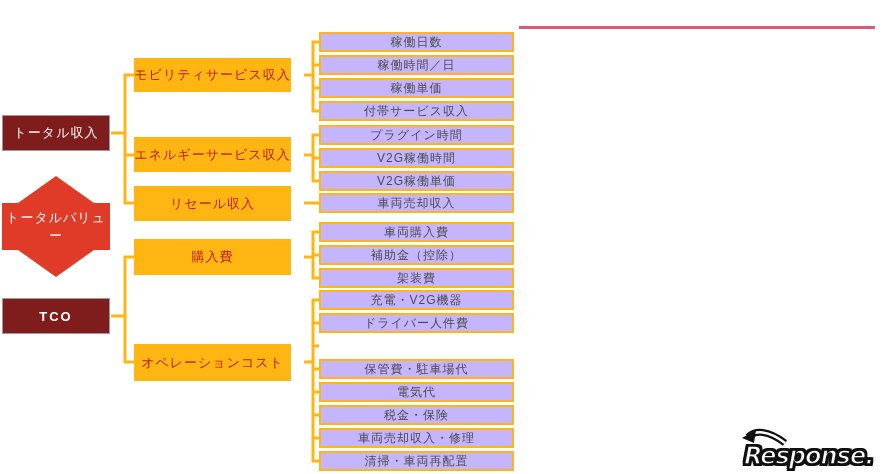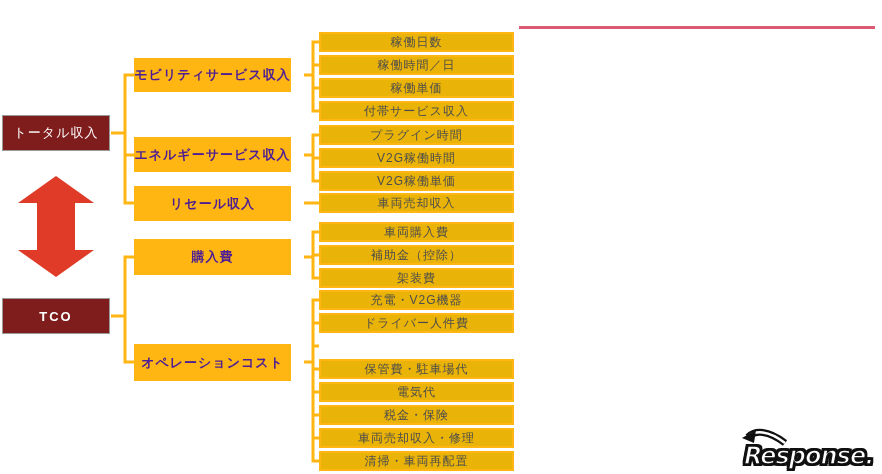--- a/index.html
+++ b/index.html
@@ -5,22 +5,22 @@
   html,body{margin:0;padding:0;background:#fff;}
   .stage{
     position:relative;width:882px;height:474px;background:#ffffff;overflow:hidden;
     font-family:"Liberation Sans","DejaVu Sans",sans-serif;
   }
   .stage svg.connectors{position:absolute;left:0;top:0;width:882px;height:474px;}
   .box{position:absolute;box-sizing:border-box;display:flex;align-items:center;justify-content:center;text-align:center;}
   .gray-box{left:2px;width:108px;height:36px;background:#7f1d1d;border:1px solid #9a9a9a;color:#ffffff;font-size:13px;letter-spacing:1px;}
   .red-box{left:2px;top:203px;width:108px;height:47px;background:#e03b28;color:#ffffff;font-size:13px;letter-spacing:1px;}
   .tco{font-weight:bold;letter-spacing:2px;}
-  .parent{left:134px;width:157px;background:#ffb612;color:#4c1d95;font-size:13px;letter-spacing:1px;font-weight:bold;}
-  .leaf{left:319px;width:195px;height:20px;background:#eab308;border:2px solid #ffb612;color:#4d4d4d;font-size:12px;letter-spacing:1px;}
+  .parent{left:134px;width:157px;background:#ffb612;color:#b91c1c;font-size:13px;letter-spacing:1px;}
+  .leaf{left:319px;width:195px;height:20px;background:#c4b5fd;border:2px solid #ffb612;color:#4d4d4d;font-size:12px;letter-spacing:1px;}
   .divider{position:absolute;left:519px;top:26px;width:356px;height:3px;background:#dc5a74;}
   .watermark{position:absolute;left:740px;top:428px;width:142px;height:46px;}
   .watermark .wtext{
     position:absolute;left:4px;top:14px;white-space:nowrap;
     font-family:"DejaVu Sans",sans-serif;font-style:italic;font-weight:700;font-size:24px;
     color:#ffffff;letter-spacing:-1px;-webkit-text-stroke:1.5px #101010;
     text-shadow:-2px -2px 0 #101010,2px -2px 0 #101010,-2px 2px 0 #101010,2px 2px 0 #101010,0 -2px 0 #101010,0 2px 0 #101010,-2px 0 0 #101010,2px 0 0 #101010;
     text-align:right;
   }
   .watermark svg{position:absolute;left:2px;top:0;}
@@ -44,20 +44,23 @@
       <polygon points="56,176 18,203 94,203" fill="#e03b28"></polygon>
       <rect x="37" y="200" width="38" height="54" fill="#e03b28"></rect>
       <polygon points="56,277 18,250 94,250" fill="#e03b28"></polygon>
     </g>
   </svg>
 
   <div class="divider"></div>
 
   <div class="box gray-box" style="top:115px">
     <span>トータル収入</span>
+  </div>
+  <div class="box red-box">
+    <span>トータルバリュー</span>
   </div>
   <div class="box gray-box tco" style="top:298px">
     <span>TCO</span>
   </div>
 
   <div class="box parent" style="top:58px;height:34px">
     <span>モビリティサービス収入</span>
   </div>
   <div class="box parent" style="top:137px;height:35px">
     <span>エネルギーサービス収入</span>

